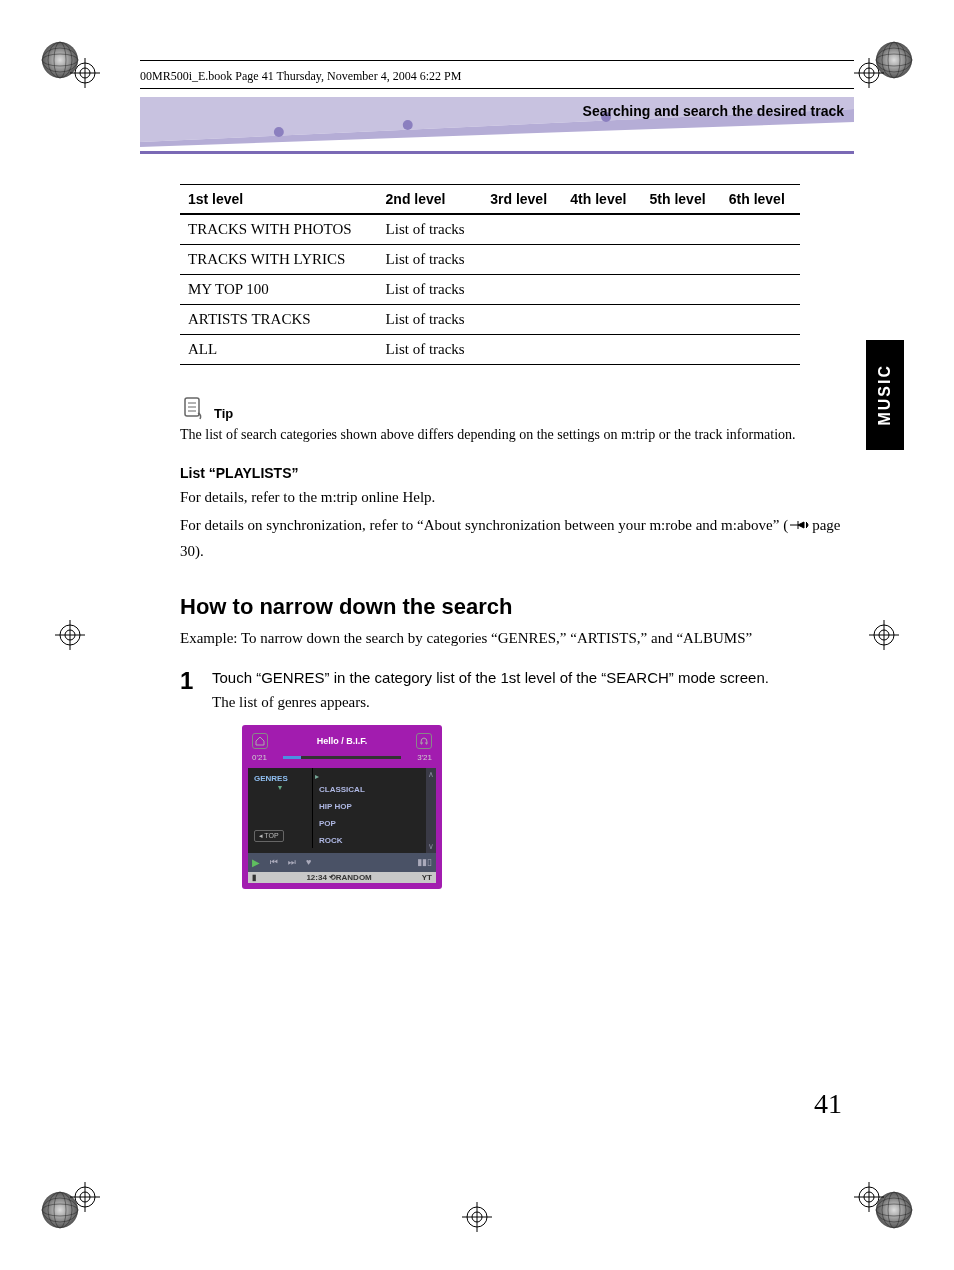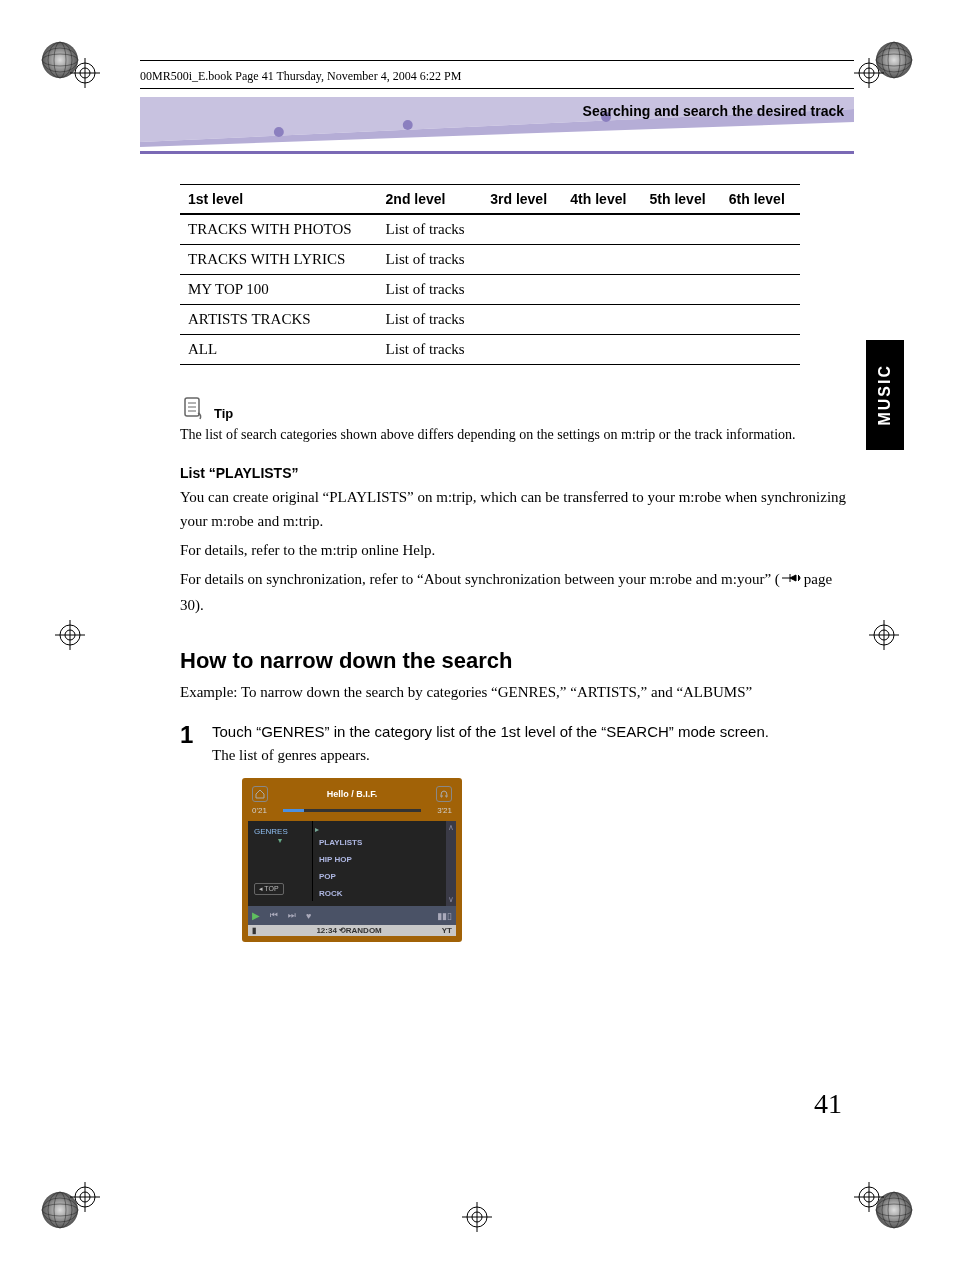--- a/index.html
+++ b/index.html
@@ -24,30 +24,30 @@
 .tip-text{font-size:14px;margin-top:4px;line-height:1.4}
 .subhead{font-family:Arial,Helvetica,sans-serif;font-weight:bold;font-size:14px;margin-top:20px}
 .body-text{font-size:15px;line-height:1.65;margin-top:4px}
 .pointer-icon{display:inline-block;vertical-align:middle}
 h2.howto{font-family:Arial,Helvetica,sans-serif;font-weight:bold;font-size:22px;margin-top:30px}
 .example{font-size:15px;margin-top:10px}
 .step{display:flex;gap:12px;margin-top:20px;align-items:flex-start}
 .step-num{font-family:Arial,Helvetica,sans-serif;font-weight:bold;font-size:24px;width:20px}
 .step-body{font-family:Arial,Helvetica,sans-serif;font-size:15px;line-height:1.5}
 .step-sub{font-family:"Times New Roman",serif;font-size:15px;margin-top:4px}
-.device-shot{margin-top:14px;margin-left:30px;width:220px;background:#a16207;padding:6px;border-radius:3px;font-family:Arial,Helvetica,sans-serif}
+.device-shot{margin-top:14px;margin-left:30px;width:200px;background:#a21caf;padding:6px;border-radius:3px;font-family:Arial,Helvetica,sans-serif}
 .ds-top{display:flex;align-items:center;justify-content:space-between;padding:2px 4px}
 .ds-home,.ds-head{width:16px;height:16px;border:1px solid #888;border-radius:3px;display:flex;align-items:center;justify-content:center}
 .ds-title{color:#fff;font-size:9px;font-weight:bold}
 .ds-progress{display:flex;align-items:center;gap:16px;color:#cfcfcf;font-size:8px;padding:2px 4px}
 .ds-bar{flex:1;height:3px;background:#333;position:relative}
 .ds-bar::before{content:"";position:absolute;left:0;top:0;height:100%;width:15%;background:#4a90e2}
 .ds-main{display:flex;background:#232323;margin-top:4px}
 .ds-left{width:65px;padding:6px;border-right:1px solid #000;display:flex;flex-direction:column;justify-content:space-between;height:80px}
-.ds-genres{color:#8fbef0;font-size:8px;font-weight:normal}
+.ds-genres{color:#8fbef0;font-size:8px;font-weight:bold}
 .ds-top-btn{border:1px solid #666;color:#bbb;font-size:7px;padding:1px 4px;border-radius:2px;width:fit-content}
 .ds-list{flex:1;padding:4px 0}
 .ds-item{color:#aeb7e2;font-size:8px;font-weight:bold;padding:4px 6px}
 .ds-scroll{width:10px;background:#3a3a46;display:flex;flex-direction:column;justify-content:space-between;align-items:center;padding:2px 0}
 .ds-scroll span{color:#8a8aa0;font-size:8px}
 .ds-bottom{display:flex;align-items:center;gap:10px;padding:4px;background:#4a5266}
 .ds-play{color:#5fbf5f;font-size:10px}
 .ds-ctrl{color:#aab;font-size:9px}
 .ds-status{background:#c8c8c8;display:flex;align-items:center;justify-content:space-between;padding:1px 4px;font-size:8px;font-weight:bold;color:#333}
 .side-tab{position:absolute;right:-50px;top:280px;width:38px;height:110px;background:#000;color:#fff;display:flex;align-items:center;justify-content:center}
@@ -228,24 +228,23 @@
             <line x1="8" y1="12" x2="16" y2="12" stroke="#666"></line>
             <line x1="8" y1="16" x2="16" y2="16" stroke="#666"></line>
             <path d="M18 18 Q22 20 20 24" fill="none" stroke="#666" stroke-width="1.5"></path>
           </svg>
       </span>
       <span class="tip-label">Tip</span>
     </div>
     <div class="tip-text">The list of search categories shown above differs depending on the settings on m:trip or the track information.</div>
 
     <div class="subhead">List “PLAYLISTS”</div>
-    <div class="body-text">You can create original “PLAYLISTS” on m:trip, which can be transferred to your m:robe when synchronizing your m:robe and m:trip.</div>
     <div class="body-text">For details, refer to the m:trip online Help.</div>
     <div class="body-text">
-      <span>For details on synchronization, refer to “About synchronization between your m:robe and m:your” (</span><span class="pointer-icon"><svg width="24" height="14" viewBox="0 0 24 14">
+      <span>For details on synchronization, refer to “About synchronization between your m:robe and m:above” (</span><span class="pointer-icon"><svg width="24" height="14" viewBox="0 0 24 14">
             <path d="M2 7 L10 7 M10 3 L10 11 M10 7 L16 4 L16 10 Z M18 4 Q22 7 18 10" fill="#000" stroke="#000" stroke-width="1"></path>
           </svg></span><span>page 30).</span>
     </div>
 
     <h2 class="howto">How to narrow down the search</h2>
     <div class="example">Example: To narrow down the search by categories “GENRES,” “ARTISTS,” and “ALBUMS”</div>
 
     <div class="step">
       <div class="step-num">1</div>
       <div>
@@ -274,21 +273,21 @@
           <div class="ds-main">
             <div class="ds-left">
               <div>
                 <div class="ds-genres">GENRES</div>
                 <div style="color:#6a8;font-size:8px;text-align:center">▾</div>
               </div>
               <div class="ds-top-btn">◂ TOP</div>
             </div>
             <div class="ds-list">
               <div style="color:#7a9;font-size:8px;padding-left:2px">▸</div>
-              <div class="ds-item">PLAYLISTS</div>
+              <div class="ds-item">CLASSICAL</div>
               <div class="ds-item">HIP HOP</div>
               <div class="ds-item">POP</div>
               <div class="ds-item">ROCK</div>
             </div>
             <div class="ds-scroll">
                 <span>∧</span>
                 <span>∨</span>
               </div>
           </div>
           <div class="ds-bottom">

